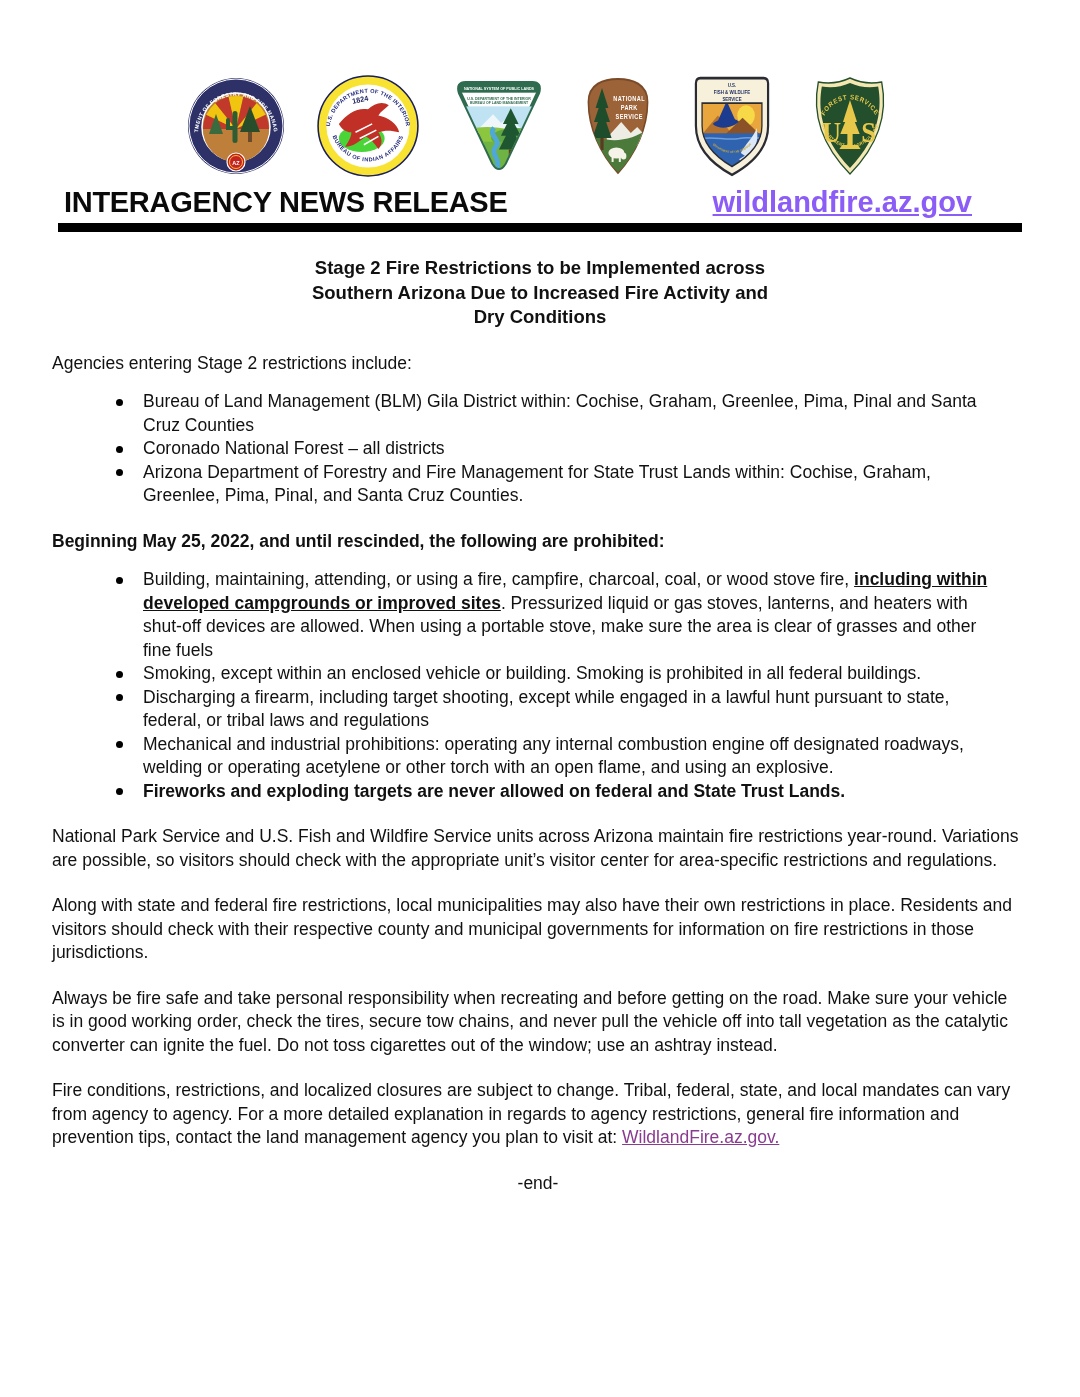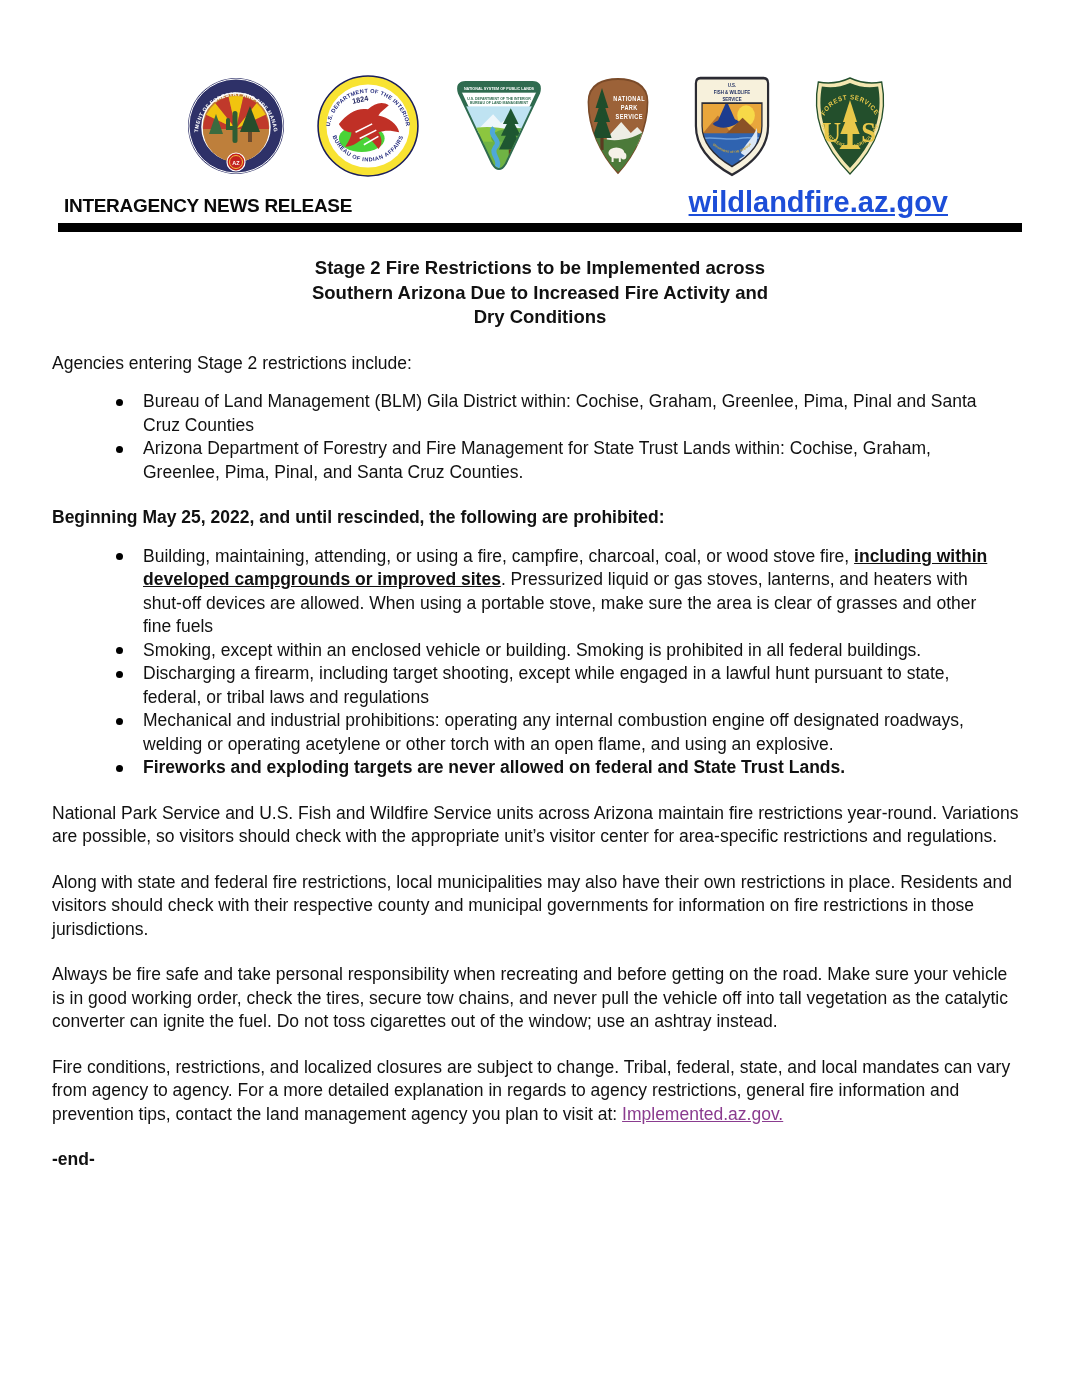--- a/index.html
+++ b/index.html
@@ -9,22 +9,22 @@
     font-family:"Liberation Sans", sans-serif; color:#111; position:relative;
   }
   
   .logo-row { display:flex; justify-content:center; align-items:center; gap:30px; padding-top:74px; }
   .logo-row svg { display:block; }
   svg text { font-family:"Liberation Sans", sans-serif; }
   svg .serif { font-family:"Liberation Serif", serif; }
 
   
   .masthead { display:flex; justify-content:space-between; align-items:baseline; margin:8px 60px 0 64px; }
-  .brand { font-size:19px; font-weight:bold; letter-spacing:-0.3px; color:#0a0a0a; }
-  .site-link { font-size:29px; font-weight:bold; color:#1d4ed8; text-decoration:underline; margin-right:72px; cursor:pointer; }
+  .brand { font-size:29px; font-weight:bold; letter-spacing:-0.3px; color:#0a0a0a; }
+  .site-link { font-size:29px; font-weight:bold; color:#8b5cf6; text-decoration:underline; margin-right:48px; cursor:pointer; }
   .divider { height:9px; background:#000; margin:4px 58px 0 58px; }
   .release-label { margin:11px 0 0 64px; font-size:18.5px; font-weight:bold; }
 
   
   .headline {
     margin:24px auto 0; text-align:center; font-weight:bold;
     font-size:18.5px; line-height:24.5px; white-space:pre-line;
   }
 
   
@@ -33,21 +33,21 @@
   ul.doc-list { margin:15px; padding:0 0 0 76px; list-style:none; }
   ul.doc-list li { position:relative; margin:0; }
   ul.doc-list li::before {
     content:""; position:absolute; left:-27px; top:8.5px;
     width:7px; height:7px; border-radius:50%; background:#000;
   }
   .bold { font-weight:bold; }
   .bold-underline { font-weight:bold; text-decoration:underline; }
   .section-heading { font-weight:bold; }
   .visited-link { color:#8A3B8F; text-decoration:underline; cursor:pointer; }
-  .end-marker { text-align:left; font-weight:bold; margin-top:22px !important; }
+  .end-marker { text-align:center; font-weight:normal; margin-top:22px !important; }
 </style>
 </head>
 <body>
 
 <div class="page">
 
   <div class="logo-row">
 
     <svg width="100" height="100" viewBox="0 0 100 100">
       <circle cx="50" cy="50" r="48" fill="#2E3168"></circle>
@@ -208,37 +208,38 @@
   <div class="headline">Stage 2 Fire Restrictions to be Implemented across
 Southern Arizona Due to Increased Fire Activity and
 Dry Conditions</div>
 
   <div class="body-text">
 
 
     <p>Agencies entering Stage 2 restrictions include:</p>
     <ul class="doc-list">
       <li>Bureau of Land Management (BLM) Gila District within: Cochise, Graham, Greenlee, Pima, Pinal and Santa Cruz Counties</li>
+      <li>Coronado National Forest – all districts</li>
       <li>Arizona Department of Forestry and Fire Management for State Trust Lands within: Cochise, Graham, Greenlee, Pima, Pinal, and Santa Cruz Counties.</li>
     </ul>
 
     <p class="section-heading">Beginning May 25, 2022, and until rescinded, the following are prohibited:</p>
     <ul class="doc-list">
       <li><span>Building, maintaining, attending, or using a fire, campfire, charcoal, coal, or wood stove fire, </span><span class="bold-underline">including within developed campgrounds or improved sites</span><span>. Pressurized liquid or gas stoves, lanterns, and heaters with shut-off devices are allowed. When using a portable stove, make sure the area is clear of grasses and other fine fuels</span></li>
       <li>Smoking, except within an enclosed vehicle or building. Smoking is prohibited in all federal buildings.</li>
       <li>Discharging a firearm, including target shooting, except while engaged in a lawful hunt pursuant to state, federal, or tribal laws and regulations</li>
       <li>Mechanical and industrial prohibitions: operating any internal combustion engine off designated roadways, welding or operating acetylene or other torch with an open flame, and using an explosive.</li>
       <li class="bold">Fireworks and exploding targets are never allowed on federal and State Trust Lands.</li>
     </ul>
 
 
     <p>National Park Service and U.S. Fish and Wildfire Service units across Arizona maintain fire restrictions year-round. Variations are possible, so visitors should check with the appropriate unit’s visitor center for area-specific restrictions and regulations.</p>
 
     <p>Along with state and federal fire restrictions, local municipalities may also have their own restrictions in place. Residents and visitors should check with their respective county and municipal governments for information on fire restrictions in those jurisdictions.</p>
 
     <p>Always be fire safe and take personal responsibility when recreating and before getting on the road. Make sure your vehicle is in good working order, check the tires, secure tow chains, and never pull the vehicle off into tall vegetation as the catalytic converter can ignite the fuel. Do not toss cigarettes out of the window; use an ashtray instead.</p>
 
-    <p><span>Fire conditions, restrictions, and localized closures are subject to change. Tribal, federal, state, and local mandates can vary from agency to agency. For a more detailed explanation in regards to agency restrictions, general fire information and prevention tips, contact the land management agency you plan to visit at: </span><a class="visited-link">Implemented.az.gov.</a></p>
+    <p><span>Fire conditions, restrictions, and localized closures are subject to change. Tribal, federal, state, and local mandates can vary from agency to agency. For a more detailed explanation in regards to agency restrictions, general fire information and prevention tips, contact the land management agency you plan to visit at: </span><a class="visited-link">WildlandFire.az.gov.</a></p>
 
     <p class="end-marker">-end-</p>
   </div>
 
 </div>
 
 </body></html>

